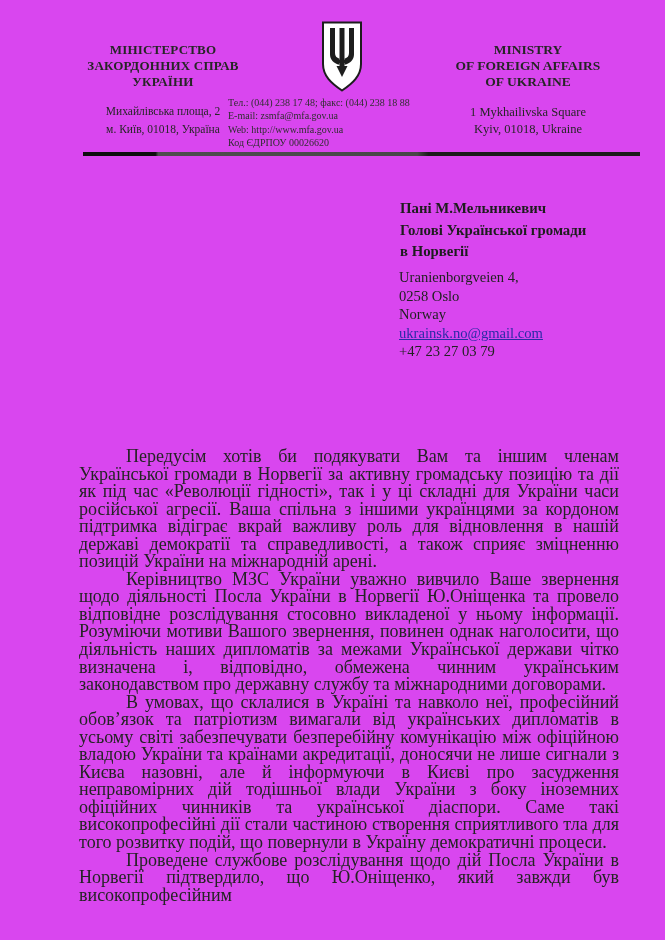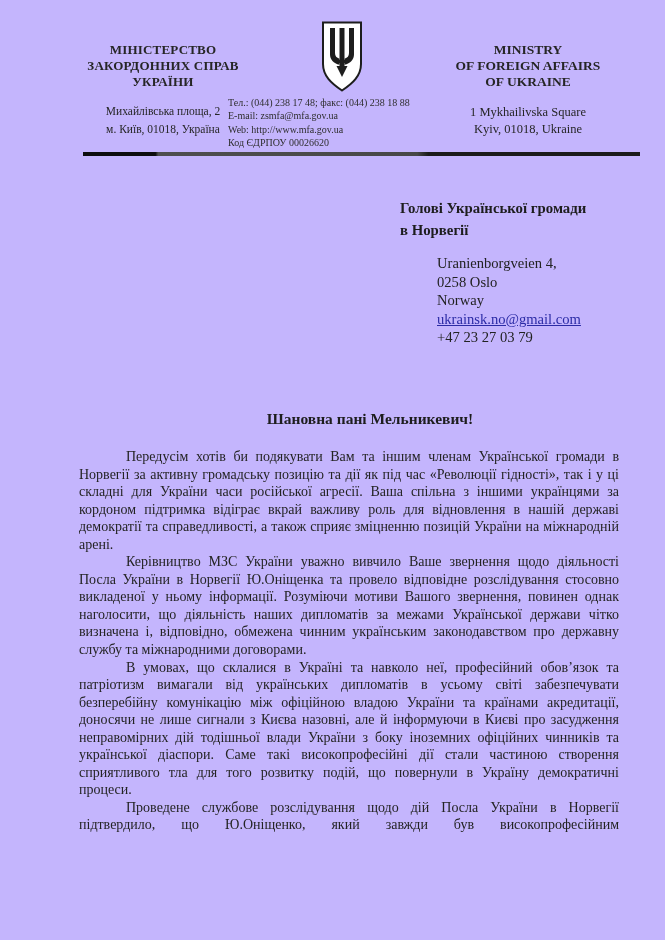--- a/index.html
+++ b/index.html
@@ -4,21 +4,21 @@
 <style>
   * { margin: 0; padding: 0; box-sizing: border-box; }
   html, body { width: 665px; height: 940px; }
   body {
     background: #ffffff;
     font-family: "Liberation Serif", "DejaVu Serif", serif;
     color: #262626;
     position: relative;
     overflow: hidden;
   }
-  .page { position: absolute; inset: 0; background: #c4b5fd; }
+  .page { position: absolute; inset: 0; background: #d946ef; }
 
   
   .hdr-left {
     position: absolute; left: 68px; top: 42px; width: 190px;
     text-align: center;
   }
   .hdr-title-ua { font-weight: bold; font-size: 13px; line-height: 16px; letter-spacing: 0.2px; }
   .hdr-addr-ua { margin-top: 13px; font-size: 11.5px; line-height: 17.5px; }
 
   .hdr-center {
@@ -46,34 +46,34 @@
   
   .refline { position: absolute; left: 95px; top: 164px; font-size: 14px; color: #222; }
   .refline .num { margin-left: 14px; }
 
   
   .recipient {
     position: absolute; left: 400px; top: 198px;
     font-weight: bold; font-size: 14.8px; line-height: 21.7px; color: #1d1d1d;
   }
   .dest-address {
-    position: absolute; left: 399px; top: 254px;
-    font-size: 14.6px; line-height: 18.6px; color: #222; margin-left: 38px;
+    position: absolute; left: 399px; top: 268px;
+    font-size: 14.6px; line-height: 18.6px; color: #222;
   }
   .email { color: #2b2ba6; text-decoration: underline; }
 
   
   .salutation {
     position: absolute; left: 79px; top: 410px; width: 540px;
     padding-left: 42px; text-align: center;
     font-weight: bold; font-size: 15.5px; color: #1d1d1d;
   }
   .letter-body {
     position: absolute; left: 79px; top: 448px; width: 540px;
-    font-size: 14px; line-height: 17.55px;
+    font-size: 18px; line-height: 17.55px;
     text-align: justify; color: #242424;
   }
   .letter-body p { text-indent: 47px; margin: 0; }
   .letter-body p.cutoff { text-align-last: justify; }
 </style>
 </head>
 <body>
 
 <div class="page">
 
@@ -117,33 +117,33 @@
     <div class="hdr-addr-en">
       <div>1 Mykhailivska Square</div>
       <div>Kyiv, 01018, Ukraine</div>
     </div>
   </div>
 
   <div class="separator"></div>
 
 
   <div class="recipient">
+    <div>Пані М.Мельникевич</div>
     <div>Голові Української громади</div>
     <div>в Норвегії</div>
   </div>
 
   <div class="dest-address">
     <div>Uranienborgveien 4,</div>
     <div>0258 Oslo</div>
     <div>Norway</div>
     <div><a href="#" class="email">ukrainsk.no@gmail.com</a></div>
     <div>+47 23 27 03 79</div>
   </div>
 
-  <div class="salutation">Шановна пані Мельникевич!</div>
 
   <div class="letter-body">
     <p>Передусім хотів би подякувати Вам та іншим членам Української громади в Норвегії за активну громадську позицію та дії як під час «Революції гідності», так і у ці складні для України часи російської агресії. Ваша спільна з іншими українцями за кордоном підтримка відіграє вкрай важливу роль для відновлення в нашій державі демократії та справедливості, а також сприяє зміцненню позицій України на міжнародній арені.</p>
     <p>Керівництво МЗС України уважно вивчило Ваше звернення щодо діяльності Посла України в Норвегії Ю.Оніщенка та провело відповідне розслідування стосовно викладеної у ньому інформації. Розуміючи мотиви Вашого звернення, повинен однак наголосити, що діяльність наших дипломатів за межами Української держави чітко визначена і, відповідно, обмежена чинним українським законодавством про державну службу та міжнародними договорами.</p>
     <p>В умовах, що склалися в Україні та навколо неї, професійний обов’язок та патріотизм вимагали від українських дипломатів в усьому світі забезпечувати безперебійну комунікацію між офіційною владою України та країнами акредитації, доносячи не лише сигнали з Києва назовні, але й інформуючи в Києві про засудження неправомірних дій тодішньої влади України з боку іноземних офіційних чинників та української діаспори. Саме такі високопрофесійні дії стали частиною створення сприятливого тла для того розвитку подій, що повернули в Україну демократичні процеси.</p>
     <p class="cutoff">Проведене службове розслідування щодо дій Посла України в Норвегії підтвердило, що Ю.Оніщенко, який завжди був високопрофесійним</p>
   </div>
 
 </div>
 

